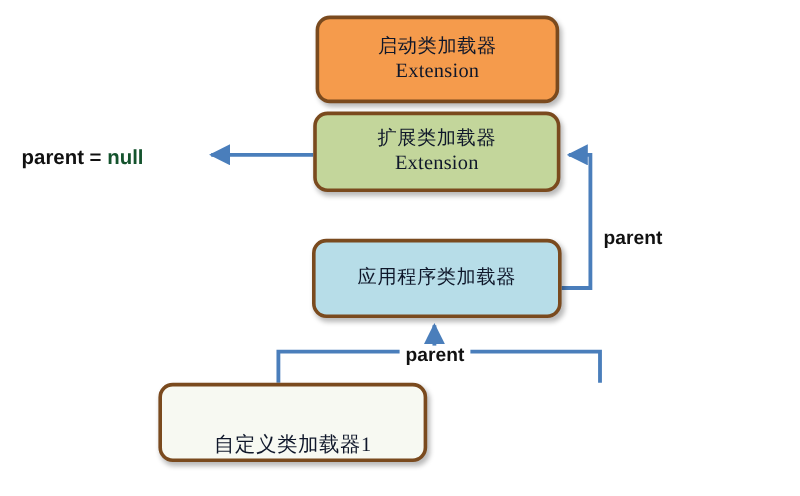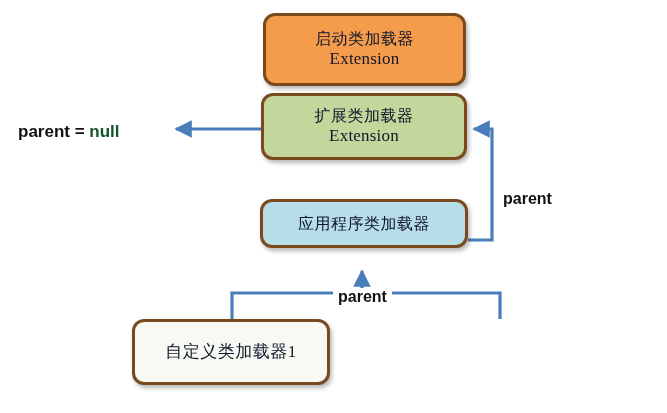--- a/index.html
+++ b/index.html
@@ -45,26 +45,27 @@
 
   #node-bootstrap {
     left: 263px; top: 13px; width: 203px; height: 73px;
     background: #f59b4c;
   }
   #node-extension {
     left: 261px; top: 93px; width: 206px; height: 67px;
     background: #c3d69b;
   }
   #node-application {
-    left: 260px; top: 199px; width: 208px; height: 49px;
+    left: 260px; top: 199px; width: 208px; height: 66px;
     background: #b7dde8;
   }
   #node-custom1 {
-    left: 132px; top: 319px; width: 198px; height: 66px;
+    left: 132px; top: 319px; width: 224px; height: 66px;
     background: #f7f9f2;
+    justify-content: flex-end;
   }
   #node-custom2 {
     left: 405px; top: 319px; width: 215px; height: 66px;
     background: #f7f9f2;
   }
 
   .conn {
     position: absolute;
     left: 0; top: 0;
     width: 667px; height: 413px;

